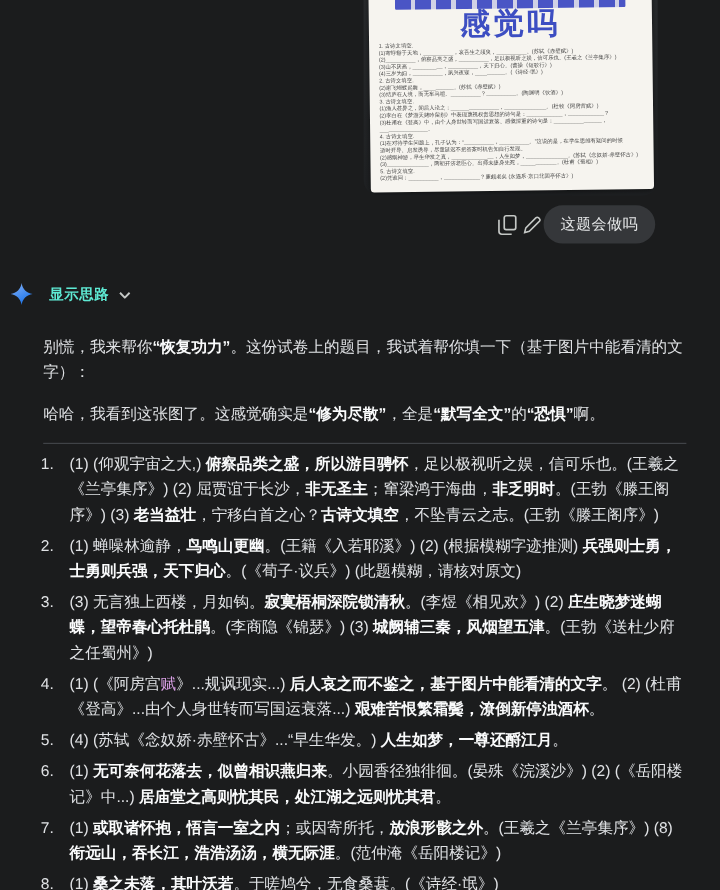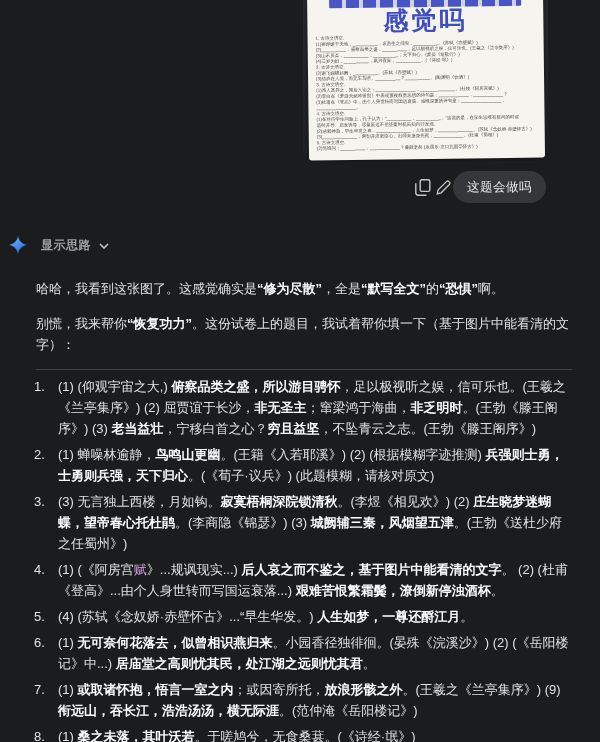--- a/index.html
+++ b/index.html
@@ -59,21 +59,21 @@
 
   
   .thoughts-row {
     position: absolute; top: 234px; left: 8px; height: 22px;
     display: flex; align-items: center;
   }
   .sparkle { width: 20px; height: 20px; margin-right: 13px; }
   .thoughts-toggle {
     display: flex; align-items: center; gap: 8px;
     background: none; border: none; cursor: pointer;
-    color: #a3a3a3; font-size: 12px; font-weight: 700;
+    color: #5eead4; font-size: 12px; font-weight: 700;
     font-family: inherit; letter-spacing: .5px;
   }
 
   
   .response { position: absolute; left: 36px; top: 278px; width: 536px; }
   .response p { margin-bottom: 14px; font-size: 13px; line-height: 21px; }
   .response hr { border: none; border-top: 1px solid #404347; margin: 5px 0 6px; }
   ol.answers { list-style: none; counter-reset: n; }
   ol.answers li {
     position: relative; counter-increment: n;
@@ -158,27 +158,27 @@
     <span>
       <svg width="10" height="6" viewBox="0 0 10 6" fill="none" stroke="#c4c7c5" stroke-width="1.6">
         <path d="M1 1 L5 5 L9 1"></path>
       </svg>
     </span>
   </button>
 </div>
 
 <div class="response">
   <div id="paragraphs">
+      <p><span>别慌，我来帮你</span><span class="s-b">“恢复功力”</span><span>。这份试卷上的题目，我试着帮你填一下（基于图片中能看清的文字）：</span></p>
       <p><span>哈哈，我看到这张图了。这感觉确实是</span><span class="s-b">“修为尽散”</span><span>，全是</span><span class="s-b">“默写全文”</span><span>的</span><span class="s-b">“恐惧”</span><span>啊。</span></p>
-      <p><span>别慌，我来帮你</span><span class="s-b">“恢复功力”</span><span>。这份试卷上的题目，我试着帮你填一下（基于图片中能看清的文字）：</span></p>
     </div>
   <hr>
   <ol class="answers" id="answers">
-      <li><span>(1) (仰观宇宙之大,) </span><span class="s-b">俯察品类之盛，所以游目骋怀</span><span>，足以极视听之娱，信可乐也。(王羲之《兰亭集序》) (2) 屈贾谊于长沙，</span><span class="s-b">非无圣主</span><span>；窜梁鸿于海曲，</span><span class="s-b">非乏明时</span><span>。(王勃《滕王阁序》) (3) </span><span class="s-b">老当益壮</span><span>，宁移白首之心？</span><span class="s-b">穷且益坚</span><span>，不坠青云之志。(王勃《滕王阁序》)</span></li>
+      <li><span>(1) (仰观宇宙之大,) </span><span class="s-b">俯察品类之盛，所以游目骋怀</span><span>，足以极视听之娱，信可乐也。(王羲之《兰亭集序》) (2) 屈贾谊于长沙，</span><span class="s-b">非无圣主</span><span>；窜梁鸿于海曲，</span><span class="s-b">非乏明时</span><span>。(王勃《滕王阁序》) (3) </span><span class="s-b">老当益壮</span><span>，宁移白首之心？</span><span class="s-b">古诗文填空</span><span>，不坠青云之志。(王勃《滕王阁序》)</span></li>
       <li><span>(1) 蝉噪林逾静，</span><span class="s-b">鸟鸣山更幽</span><span>。(王籍《入若耶溪》) (2) (根据模糊字迹推测) </span><span class="s-b">兵强则士勇，士勇则兵强，天下归心</span><span>。(《荀子·议兵》) </span><span class="s-i">(此题模糊，请核对原文)</span></li>
       <li><span>(3) 无言独上西楼，月如钩。</span><span class="s-b">寂寞梧桐深院锁清秋</span><span>。(李煜《相见欢》) (2) </span><span class="s-b">庄生晓梦迷蝴蝶，望帝春心托杜鹃</span><span>。(李商隐《锦瑟》) (3) </span><span class="s-b">城阙辅三秦，风烟望五津</span><span>。(王勃《送杜少府之任蜀州》)</span></li>
       <li><span>(1) (《阿房宫</span><span class="s-pk">赋</span><span>》...规讽现实...) </span><span class="s-b">后人哀之而不鉴之，基于图片中能看清的文字</span><span>。 (2) (杜甫《登高》...由个人身世转而写国运衰落...) </span><span class="s-b">艰难苦恨繁霜鬓，潦倒新停浊酒杯</span><span>。</span></li>
       <li><span>(4) (苏轼《念奴娇·赤壁怀古》...“早生华发。) </span><span class="s-b">人生如梦，一尊还酹江月</span><span>。</span></li>
       <li><span>(1) </span><span class="s-b">无可奈何花落去，似曾相识燕归来</span><span>。小园香径独徘徊。(晏殊《浣溪沙》) (2) (《岳阳楼记》中...) </span><span class="s-b">居庙堂之高则忧其民，处江湖之远则忧其君</span><span>。</span></li>
-      <li><span>(1) </span><span class="s-b">或取诸怀抱，悟言一室之内</span><span>；或因寄所托，</span><span class="s-b">放浪形骸之外</span><span>。(王羲之《兰亭集序》) (9) </span><span class="s-b">衔远山，吞长江，浩浩汤汤，横无际涯</span><span>。(范仲淹《岳阳楼记》)</span></li>
+      <li><span>(1) </span><span class="s-b">或取诸怀抱，悟言一室之内</span><span>；或因寄所托，</span><span class="s-b">放浪形骸之外</span><span>。(王羲之《兰亭集序》) (8) </span><span class="s-b">衔远山，吞长江，浩浩汤汤，横无际涯</span><span>。(范仲淹《岳阳楼记》)</span></li>
       <li><span>(1) </span><span class="s-b">桑之未落，其叶沃若</span><span>。于嗟鸠兮，无食桑葚。(《诗经·氓》)</span></li>
     </ol>
 </div>
 
 </body></html>

